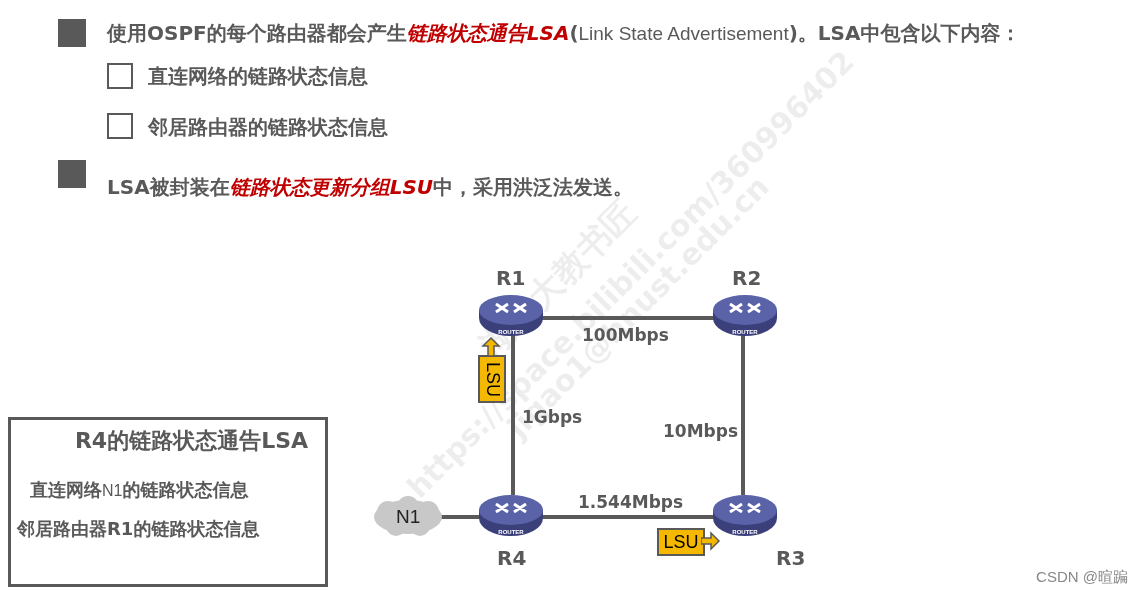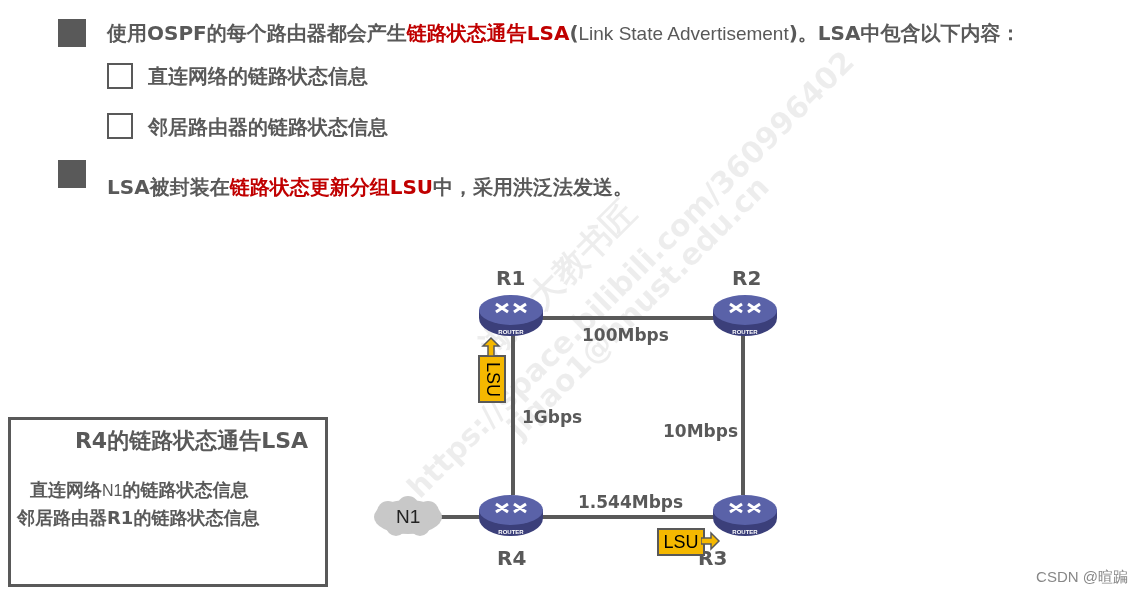--- a/index.html
+++ b/index.html
@@ -2,21 +2,21 @@
 <html><head>
 <meta charset="utf-8">
 <style>
   html, body { margin:0; padding:0; }
   body { width:1142px; height:598px; background:#ffffff; position:relative; overflow:hidden;
          font-family:"DejaVu Sans","Liberation Sans",sans-serif; color:#595959; }
   .abs { position:absolute; }
   .bullet-sq { position:absolute; width:28px; height:28px; background:#595959; }
   .bullet-box { position:absolute; width:22px; height:22px; border:2.5px solid #595959; background:#fff; }
   .line-text { position:absolute; font-weight:bold; font-size:20px; white-space:nowrap; color:#595959; }
-  .red { color:#c00000; }
+  .red { color:#c00000;font-style:italic; }
   .light { font-weight:normal; font-family:"Liberation Sans",sans-serif; font-size:19px;text-align:right; }
   .watermark { position:absolute; color:rgba(0,0,0,0.07); font-weight:bold; font-size:34px;
                transform:rotate(-45deg); transform-origin:left top; white-space:nowrap; }
   .link { position:absolute; background:#595959; }
   .router-label { position:absolute; font-weight:bold; font-size:20px; color:#595959; }
   .speed { position:absolute; font-weight:bold; font-size:17px; color:#595959; white-space:nowrap; }
   .router { position:absolute; width:66px; height:46px; }
   .lsa-box { position:absolute; left:8px; top:417px; width:320px; height:170px; border:3px solid #595959; background:#fff; box-sizing:border-box; }
   .lsa-title { position:absolute; left:0; right:0; top:6px; text-align:center; font-weight:bold; font-size:22px; color:#595959;margin-left:47px; }
   .lsa-item { position:absolute; left:6px; font-weight:bold; font-size:18px; color:#595959; white-space:nowrap; }
@@ -51,21 +51,21 @@
 <div class="link" style="left:540px; top:515px; width:180px; height:4px;"></div>
 <div class="link" style="left:440px; top:515px; width:40px; height:4px;"></div>
 
 <div class="speed" style="left:582px; top:325px;">100Mbps</div>
 <div class="speed" style="left:522px; top:407px;">1Gbps</div>
 <div class="speed" style="left:663px; top:421px;">10Mbps</div>
 <div class="speed" style="left:578px; top:492px;">1.544Mbps</div>
 
 <div class="router-label" style="left:496px; top:266px;">R1</div>
 <div class="router-label" style="left:732px; top:266px;">R2</div>
-<div class="router-label" style="left:698px; top:546px;text-align:center;">R3</div>
+<div class="router-label" style="left:776px; top:546px;text-align:center;">R3</div>
 <div class="router-label" style="left:497px; top:546px;">R4</div>
 
 <svg class="router" style="left:478px; top:294px;" viewBox="0 0 66 46">
   <ellipse cx="33" cy="24" rx="32" ry="18" fill="#3b3f7a"></ellipse>
   <rect x="1" y="16" width="64" height="8" fill="#3b3f7a"></rect>
   <ellipse cx="33" cy="16" rx="32" ry="15" fill="#5a62a8"></ellipse>
   <path d="M18 10 L30 18 M30 10 L18 18 M36 10 L48 18 M48 10 L36 18" stroke="#fff" stroke-width="3"></path>
   <text x="33" y="40" font-size="6" fill="#fff" text-anchor="middle" font-family="Liberation Sans, sans-serif" font-weight="bold">ROUTER</text>
 </svg>
 <svg class="router" style="left:712px; top:294px;" viewBox="0 0 66 46">
@@ -111,16 +111,16 @@
 </div>
 <svg class="abs" style="left:701px; top:530px;" width="20" height="22" viewBox="0 0 20 22">
   <path d="M18 11 L10 3 L10 8 L0 8 L0 14 L10 14 L10 19 Z" fill="#f5b800" stroke="#595959" stroke-width="1.5"></path>
 </svg>
 
 <div class="lsa-box">
   <div class="lsa-title">R4的链路状态通告LSA</div>
   <div class="lsa-item" style="top:58px;margin-left:13px;">
     <span>直连网络</span><span style="font-weight:normal; font-family:'Liberation Sans',sans-serif; font-size:16px;">N1</span><span>的链路状态信息</span>
   </div>
-  <div class="lsa-item" style="top:86px;">邻居路由器R1的链路状态信息</div>
+  <div class="lsa-item" style="top:97px;">邻居路由器R1的链路状态信息</div>
 </div>
 
 <div class="footer">CSDN @暄蹁</div>
 
 </body></html>

